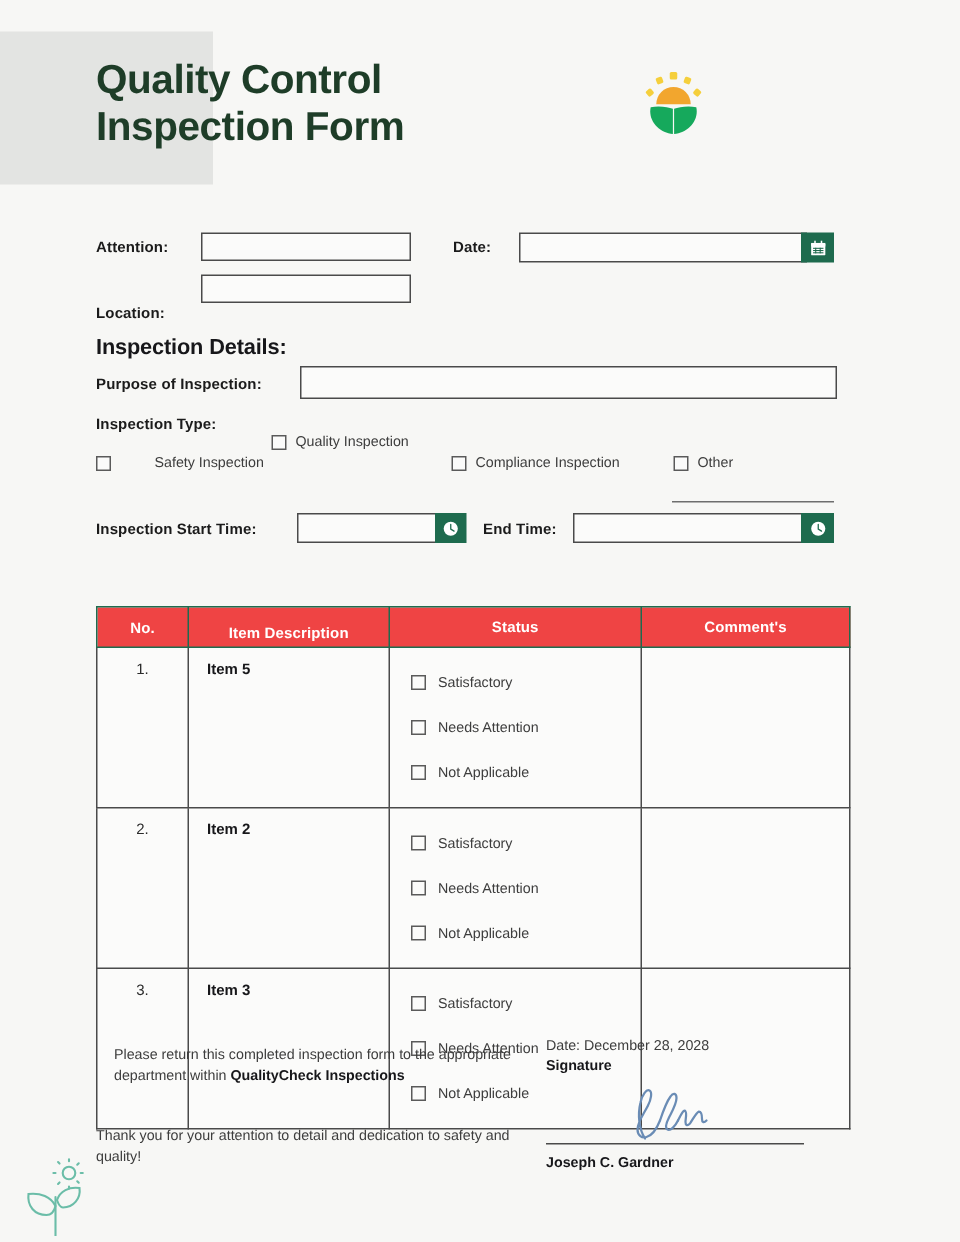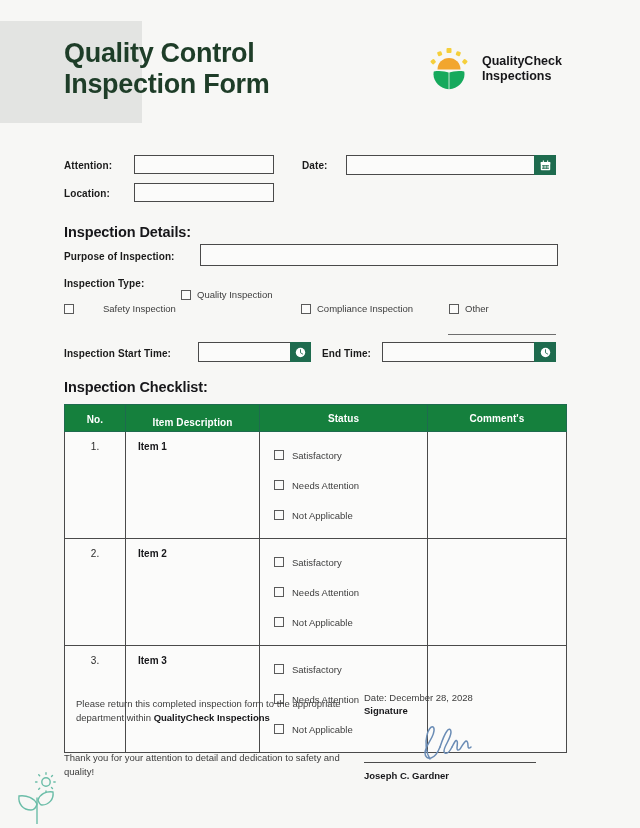--- a/index.html
+++ b/index.html
@@ -114,21 +114,21 @@
 
   
   .tbl {
     position: absolute;
     left: 64px; top: 404px;
     width: 498px;
     border-collapse: collapse;
     table-layout: fixed;
   }
   .tbl th {
-    background: #15803d;
+    background: #ef4444;
     color: #ffffff;
     font-size: 10px;
     font-weight: bold;
     padding: 6px 0;
     border: 1.3px solid #1e6b4e;
     letter-spacing: 0.1px;
   }
   .tbl td {
     border: 1.3px solid #4a4a4a;
     background: #fbfbfa;
@@ -217,28 +217,26 @@
         <rect x="20.5" y="2" width="5" height="5" rx="1"></rect>
         <rect x="11.5" y="5.5" width="4.4" height="4.4" rx="1" transform="rotate(-20 13.7 7.7)"></rect>
         <rect x="30.1" y="5.5" width="4.4" height="4.4" rx="1" transform="rotate(20 32.3 7.7)"></rect>
         <rect x="5" y="13.5" width="4.4" height="4.4" rx="1" transform="rotate(-40 7.2 15.7)"></rect>
         <rect x="36.6" y="13.5" width="4.4" height="4.4" rx="1" transform="rotate(40 38.8 15.7)"></rect>
       </g>
       <path d="M11.5 23.5a11.5 11.5 0 0 1 23 0z" fill="#f2a62e"></path>
       <path d="M22.6 26.5v16.8C14.4 42.6 7.5 36.2 7.5 28.3c0-1 .1-1.9.3-2.8 6.1-1.1 11.6 0 14.8 1z" fill="#16a95c"></path>
       <path d="M23.4 26.5v16.8c8.2-.7 15.1-7.1 15.1-15 0-1-.1-1.9-.3-2.8-6.1-1.1-11.6 0-14.8 1z" fill="#16a95c"></path>
     </svg>
-    <div class="logo-text">QualityCheck
-Inspections</div>
   </div>
 
   <div class="fld-label" style="left:64px; top:160px;">Attention:</div>
   <input class="box" style="left: 134px; top: 155px; width: 140px; height: 19px; padding: 0px 4px; font-size: 10px;" placeholder="">
 
-  <div class="fld-label" style="left:64px; top:188px;">Location:</div>
+  <div class="fld-label" style="left:64px; top:204px;">Location:</div>
   <input class="box" style="left: 134px; top: 183px; width: 140px; height: 19px; padding: 0px 4px; font-size: 10px;" placeholder="">
 
   <div class="fld-label" style="left:302px; top:160px;">Date:</div>
   <input class="box" style="left: 346px; top: 155px; width: 192px; height: 20px; padding: 0px 4px; font-size: 10px;" placeholder="">
   <div class="iconbtn" style="left:534px; top:155px; width:22px; height:20px;">
     <svg width="11" height="11" viewBox="0 0 14 14">
       <rect x="1" y="2.5" width="12" height="10.5" rx="1" fill="#ffffff"></rect>
       <rect x="1" y="2.5" width="12" height="3" fill="#ffffff"></rect>
       <rect x="2.6" y="6.6" width="8.8" height="0.9" fill="#1e6b4e"></rect>
       <rect x="2.6" y="8.5" width="8.8" height="0.9" fill="#1e6b4e"></rect>
@@ -286,35 +284,34 @@
 
   <div class="fld-label" style="left:322px; top:348px;">End Time:</div>
   <input class="box" style="left: 382px; top: 342px; width: 154px; height: 20px; padding: 0px 4px; font-size: 10px;" placeholder="">
   <div class="iconbtn" style="left:534px; top:342px; width:22px; height:20px;">
     <svg width="11" height="11" viewBox="0 0 14 14">
       <circle cx="7" cy="7" r="6" fill="#ffffff"></circle>
       <path d="M7 3.4v3.9l2.8 1.7" stroke="#1e6b4e" stroke-width="1.1" fill="none" stroke-linecap="round"></path>
     </svg>
   </div>
 
-  <div class="sec-head" style="left:64px; top:379px;">Inspection Checklist:</div>
 
   <table class="tbl">
     <thead>
       <tr>
         <th class="c-no">No.</th>
         <th class="c-desc" style="padding-left:0 !important; text-align:center; font-weight:bold;">Item Description</th>
         <th class="c-stat" style="padding:4px 0 !important; text-align:center;">Status</th>
         <th class="c-cmt">Comment's</th>
       </tr>
     </thead>
     <tbody>
       <tr>
         <td class="c-no">1.</td>
-        <td class="c-desc">Item 1</td>
+        <td class="c-desc">Item 5</td>
         <td class="c-stat">
           <div class="statline">
             <span class="cbox"></span>
             <span class="cblabel">Satisfactory</span>
           </div>
           <div class="statline">
             <span class="cbox"></span>
             <span class="cblabel">Needs Attention</span>
           </div>
           <div class="statline">

